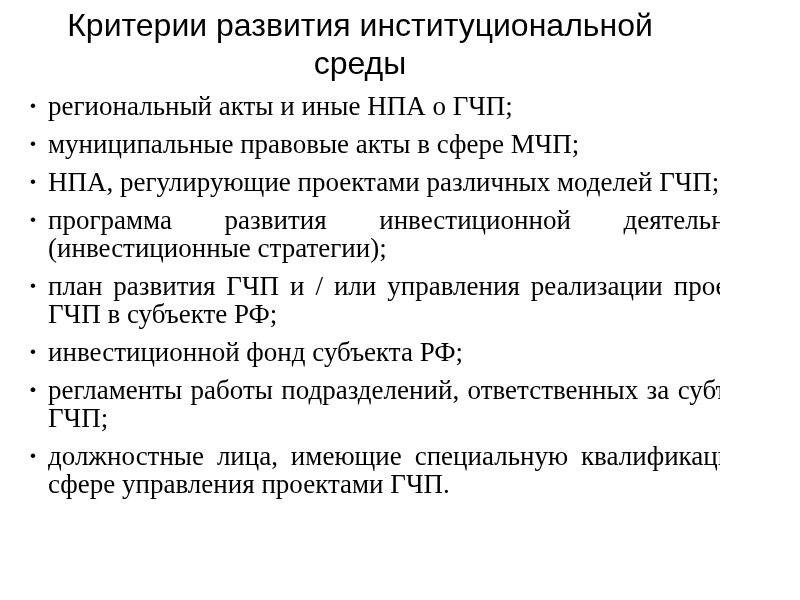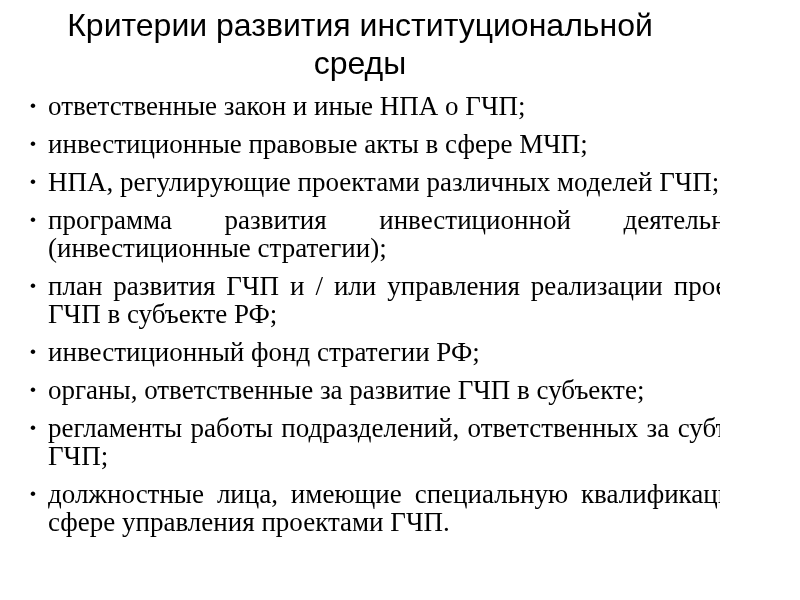--- a/index.html
+++ b/index.html
@@ -53,45 +53,44 @@
 </head>
 <body>
 
 <div class="slide">
 
   <h1 class="slide-title">Критерии развития институциональной среды</h1>
 
   <ul class="bullet-list">
     <li>
       <span class="marker">•</span>
-      <span class="text">ответственные закон и иные НПА о ГЧП;</span>
+      <span class="text">региональный акты и иные НПА о ГЧП;</span>
     </li>
     <li>
       <span class="marker">•</span>
-      <span class="text">инвестиционные правовые акты в сфере МЧП;</span>
+      <span class="text">муниципальные правовые акты в сфере МЧП;</span>
     </li>
     <li>
       <span class="marker">•</span>
       <span class="text">НПА, регулирующие проектами различных моделей ГЧП;</span>
     </li>
     <li>
       <span class="marker">•</span>
       <span class="text">программа развития инвестиционной деятельности (инвестиционные стратегии);</span>
     </li>
     <li>
       <span class="marker">•</span>
       <span class="text">план развития ГЧП и / или управления реализации проектов ГЧП в субъекте РФ;</span>
     </li>
     <li>
       <span class="marker">•</span>
-      <span class="text">инвестиционный фонд стратегии РФ;</span>
+      <span class="text">инвестиционной фонд субъекта РФ;</span>
     </li>
     <li>
       <span class="marker">•</span>
-      <span class="text">органы, ответственные за развитие ГЧП в субъекте;</span>
     </li>
     <li>
       <span class="marker">•</span>
       <span class="text">регламенты работы подразделений, ответственных за субъекте ГЧП;</span>
     </li>
     <li>
       <span class="marker">•</span>
       <span class="text">должностные лица, имеющие специальную квалификацию в сфере управления проектами ГЧП.</span>
     </li>
   </ul>

